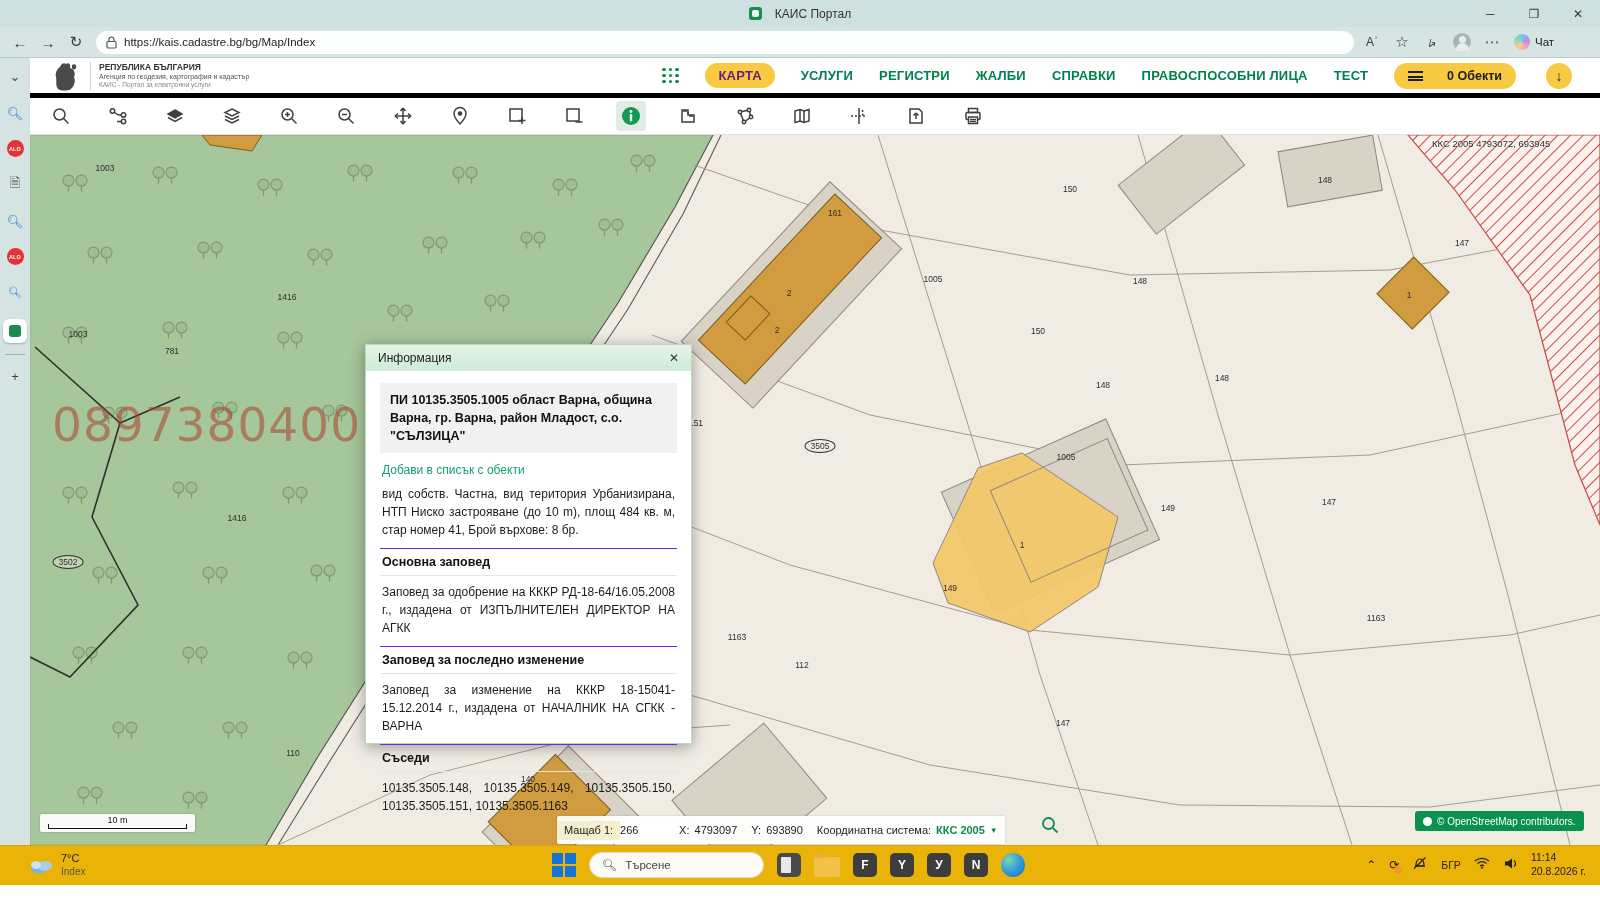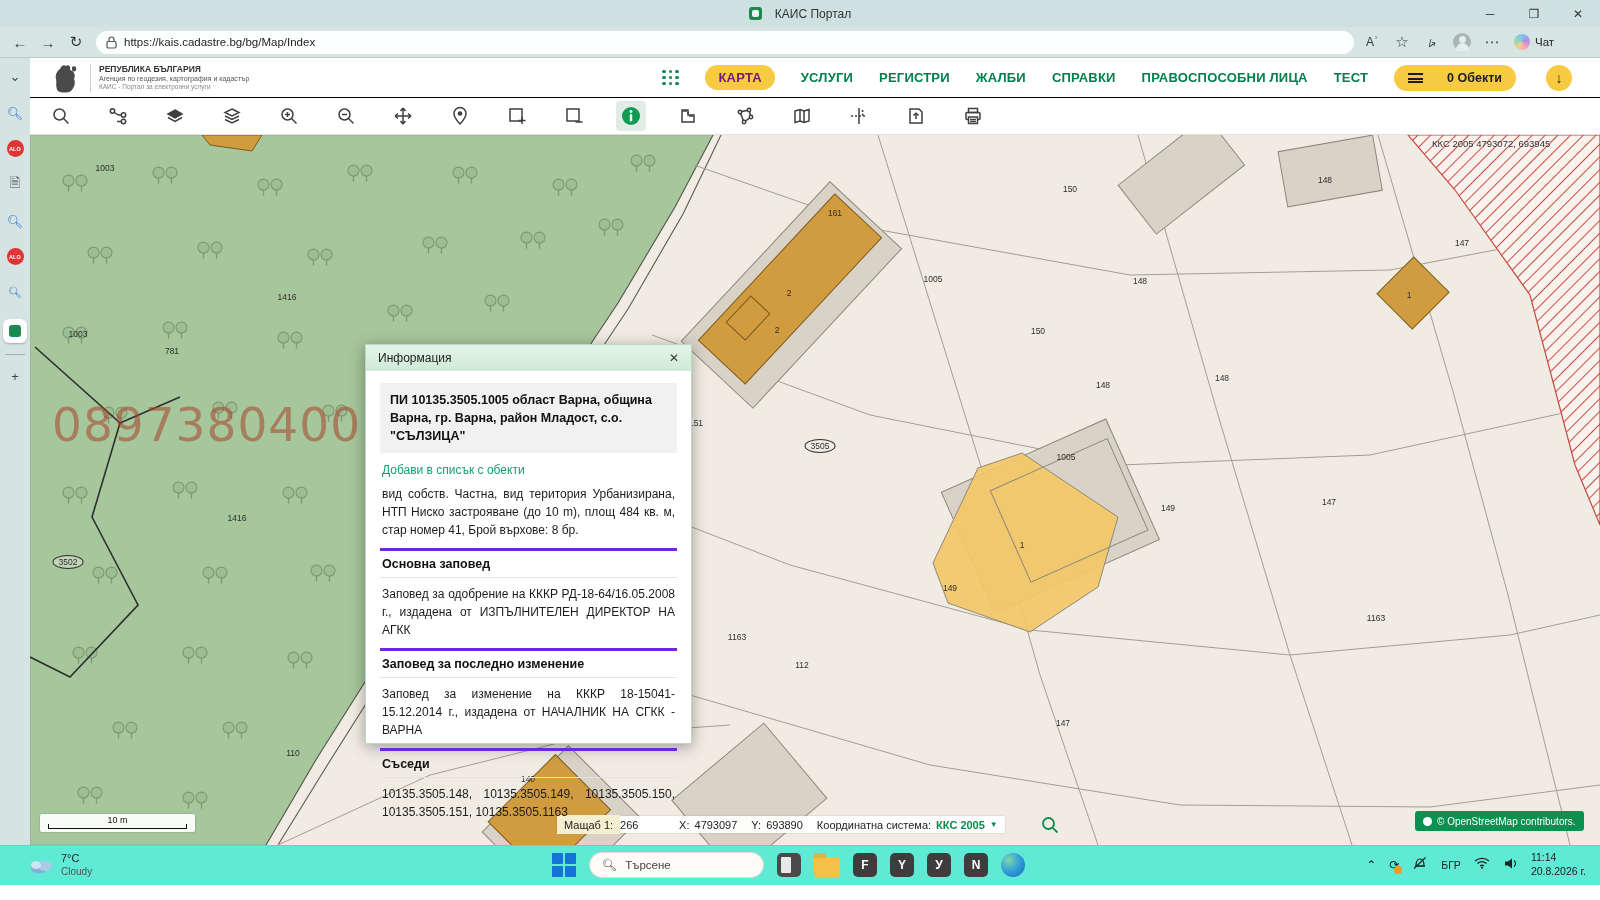--- a/index.html
+++ b/index.html
@@ -26,21 +26,21 @@
 
   
   .edge-sidebar{position:absolute;left:0;top:58px;width:30px;height:787px;background:#d6e3e3;display:flex;flex-direction:column;align-items:center;padding-top:8px;gap:17px}
   .sb-ico{width:20px;height:20px;display:flex;align-items:center;justify-content:center;font-size:13px;color:#444}
   .alo-badge{width:17px;height:17px;border-radius:50%;background:#e23434;color:#fff;font-size:5.5px;font-weight:bold;display:flex;align-items:center;justify-content:center;letter-spacing:.2px}
   .sb-active{width:24px;height:24px;border-radius:6px;background:#fdfdfd;box-shadow:0 1px 2px rgba(0,0,0,.25);display:flex;align-items:center;justify-content:center}
   .sb-active .dot{width:12px;height:12px;border-radius:3px;background:#1c8a4e;position:relative}
   .sb-divider{width:20px;height:1px;background:#9fb2b2;margin:-6px 0}
 
   
-  .site-header{position:absolute;left:30px;top:58px;width:1570px;height:40px;background:#fff;display:flex;align-items:center;border-bottom:1px solid #000000}
+  .site-header{position:absolute;left:30px;top:58px;width:1570px;height:40px;background:#fff;display:flex;align-items:center;border-bottom:5px solid #000000}
   .logo-wrap{display:flex;align-items:center;gap:8px;margin-left:18px}
   .logo-sep{width:1px;height:28px;background:#cfcfcf}
   .org-lines{line-height:1.15}
   .org1{font-size:8.5px;font-weight:bold;color:#333}
   .org2{font-size:7px;color:#555}
   .org3{font-size:6.5px;color:#8a8a8a}
   .main-nav{margin-left:auto;display:flex;align-items:center;gap:26px;margin-right:14px}
   .nav-item{font-size:13px;font-weight:bold;color:#00804d;letter-spacing:.2px;white-space:nowrap}
   .nav-item.active{background:#f7ca41;color:#701a75;padding:5px 13px;border-radius:14px}
   .apps-grid{display:grid;grid-template-columns:repeat(3,4px);grid-gap:2.5px}
@@ -61,42 +61,42 @@
   .map-area svg.basemap{position:absolute;left:0;top:0}
   .watermark{position:absolute;left:22px;top:262px;font-family:"DejaVu Sans",sans-serif;font-size:47px;letter-spacing:1px;color:rgba(167,66,42,.55);white-space:nowrap}
   .map-label{position:absolute;font-size:8.5px;color:#2e2e2e;transform:translate(-50%,-50%);white-space:nowrap}
   .map-label.circled{border:1px solid #2e2e2e;border-radius:50%;padding:1px 5px;background:rgba(240,236,228,.4)}
   .corner-coords{position:absolute;left:1402px;top:3px;font-size:9.5px;color:#2c2c2c;text-shadow:0 0 2px #fff}
   .scalebar{position:absolute;left:10px;top:679px;width:155px;height:18px;background:rgba(255,255,255,.92);border-radius:2px;box-shadow:0 0 2px rgba(0,0,0,.25)}
   .scalebar .line{position:absolute;left:8px;right:8px;bottom:3px;height:5px;border-bottom:1.5px solid #111;border-left:1.5px solid #111;border-right:1.5px solid #111}
   .scalebar .sb-text{position:absolute;left:0;right:0;top:1px;text-align:center;font-size:9px;color:#111}
   .osm-badge{position:absolute;left:1385px;top:676px;height:20px;background:#0a9150;border-radius:3px;color:#fff;font-size:10px;display:flex;align-items:center;gap:5px;padding:0 8px}
   .osm-badge .disc{width:9px;height:9px;border-radius:50%;background:#fff}
-  .map-statusbar{position:absolute;left:527px;top:681px;height:17px;display:flex;align-items:center;background:rgba(255,255,255,.95);border-radius:2px;font-size:11px;color:#222;box-shadow:0 0 2px rgba(0,0,0,.2)}
+  .map-statusbar{position:absolute;left:527px;top:681px;height:28px;display:flex;align-items:center;background:rgba(255,255,255,.95);border-radius:2px;font-size:11px;color:#222;box-shadow:0 0 2px rgba(0,0,0,.2)}
   .msb-seg{padding:0 7px;display:flex;align-items:center;gap:5px;height:19px}
   .msb-label-beige{background:#f5eecf;height:19px;display:flex;align-items:center;padding:0 7px}
   .msb-input{width:52px;height:15px;border:none;background:#fff;font-size:11px;font-family:"Liberation Sans",sans-serif;color:#222}
   .crs-value{color:#0d8a4e;font-weight:bold}
   .crs-caret{color:#0d8a4e;font-size:8px}
   .msb-search{position:absolute;left:1010px;top:680px;width:20px;height:20px}
 
   
   .popup{position:absolute;left:335px;top:209px;width:327px;height:400px;background:#ffffff;box-shadow:0 3px 14px rgba(0,0,0,.35);border:1px solid #bcd8c2}
   .popup-header{height:26px;background:linear-gradient(#e4f4e7,#cfead6);display:flex;align-items:center;padding:0 12px;font-size:12px;color:#222}
   .popup-close{margin-left:auto;font-size:12px;color:#333;cursor:default}
   .popup-body{padding:12px 14px 0 14px}
   .parcel-title{background:#f1f1f1;padding:8px 10px;font-size:12.5px;font-weight:bold;line-height:1.45;color:#111}
   .add-link{display:block;margin:10px 2px 8px 2px;font-size:12px;color:#17a06c}
   .popup-text{font-size:12px;line-height:1.5;text-align:justify;color:#1c1c1c;padding:0 2px}
-  .popup-section{margin-top:9px;border-top:3px solid #6d28d9}
+  .popup-section{margin-top:9px;border-top:1px solid #6d28d9}
   .popup-section h4{font-size:12.5px;font-weight:bold;color:#111;padding:6px 2px;border-bottom:1px solid #e4e4e4}
   .popup-section .popup-text{padding-top:7px}
 
   
-  .taskbar{position:absolute;left:0;top:845px;width:1600px;height:40px;background:#5eead4;border-top:1px solid rgba(0,0,0,.07)}
+  .taskbar{position:absolute;left:0;top:845px;width:1600px;height:40px;background:#eab308;border-top:1px solid rgba(0,0,0,.07)}
   .weather{position:absolute;left:28px;top:6px;display:flex;align-items:center;gap:7px}
   .weather .wt{line-height:1.25}
   .weather .t1{font-size:11px;color:#222}
   .weather .t2{font-size:10px;color:#555}
   .tb-center{position:absolute;left:552px;top:6px;display:flex;align-items:center;gap:13px}
   .start{width:24px;height:24px;display:grid;grid-template-columns:11px 11px;grid-gap:2px}
   .start i{background:#1573d6;border-radius:1px}
   .tb-search{width:175px;height:26px;background:#fdfbf8;border:1px solid #e3d8ca;border-radius:13px;display:flex;align-items:center;gap:8px;padding:0 12px;font-size:11.5px;color:#444}
   .tile{width:24px;height:24px;border-radius:5px;background:#3d3d3d;color:#fff;font-size:12px;font-weight:bold;display:flex;align-items:center;justify-content:center}
   .tile.photos{background:#4a4a4a;position:relative}
@@ -555,21 +555,21 @@
 
 <div class="taskbar">
   <div class="weather">
     <svg width="26" height="20" viewBox="0 0 26 20">
       <ellipse cx="11" cy="13" rx="8" ry="5.5" fill="#7fb2dd"></ellipse>
         <ellipse cx="17" cy="11" rx="7" ry="5" fill="#a9cce8"></ellipse>
         <ellipse cx="8" cy="10" rx="5" ry="4" fill="#cfe4f2"></ellipse>
     </svg>
     <div class="wt">
       <div class="t1">7°C</div>
-      <div class="t2">Cloudy</div>
+      <div class="t2">Index</div>
     </div>
   </div>
   <div class="tb-center">
     <div class="start">
         <i></i>
         <i></i>
         <i></i>
         <i></i>
       </div>
     <div class="tb-search">

